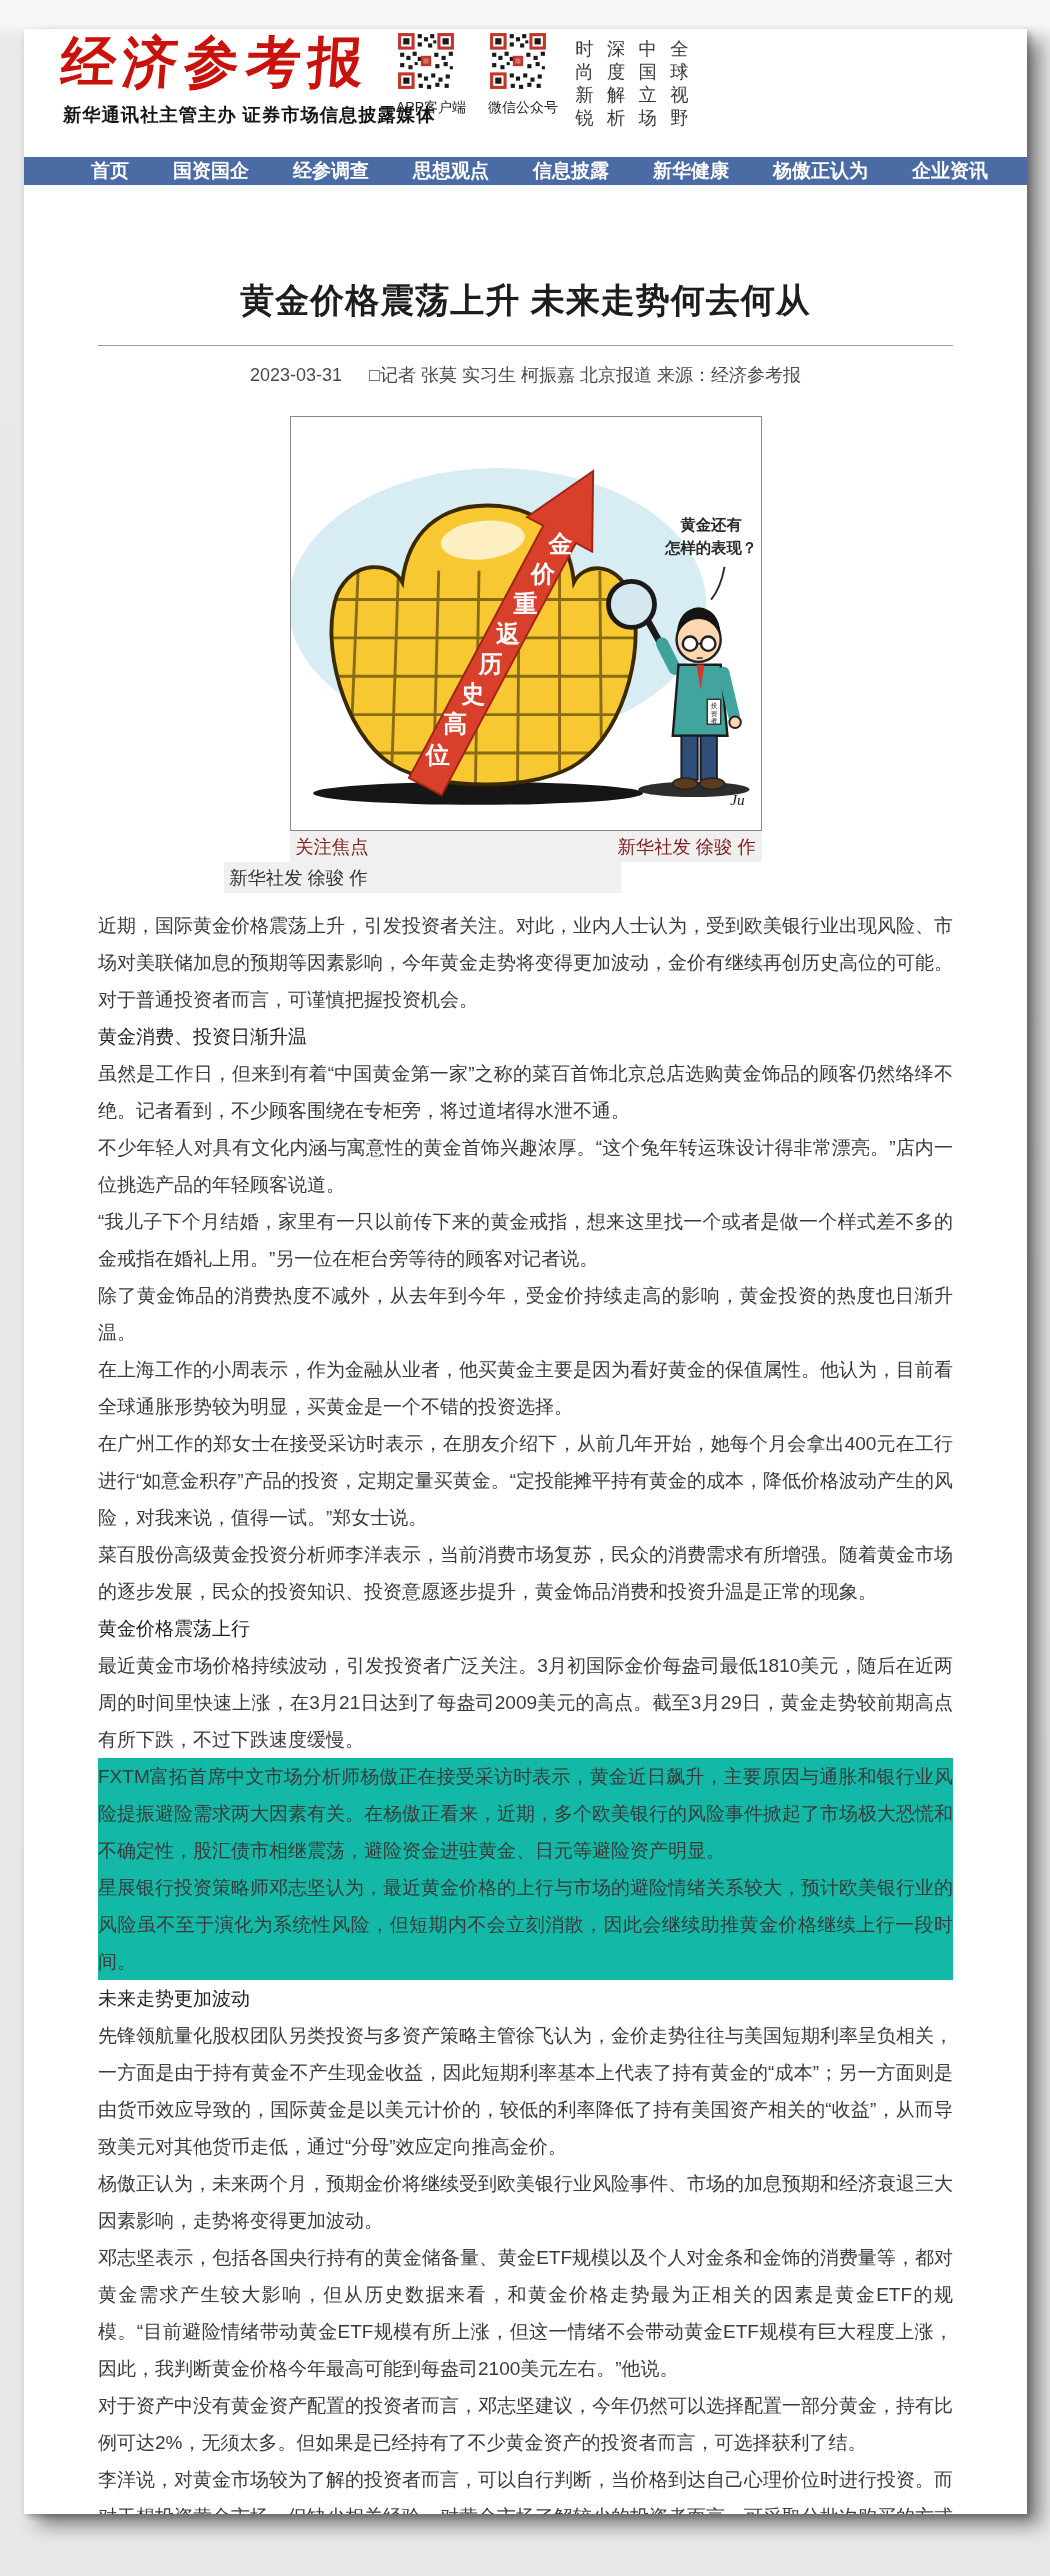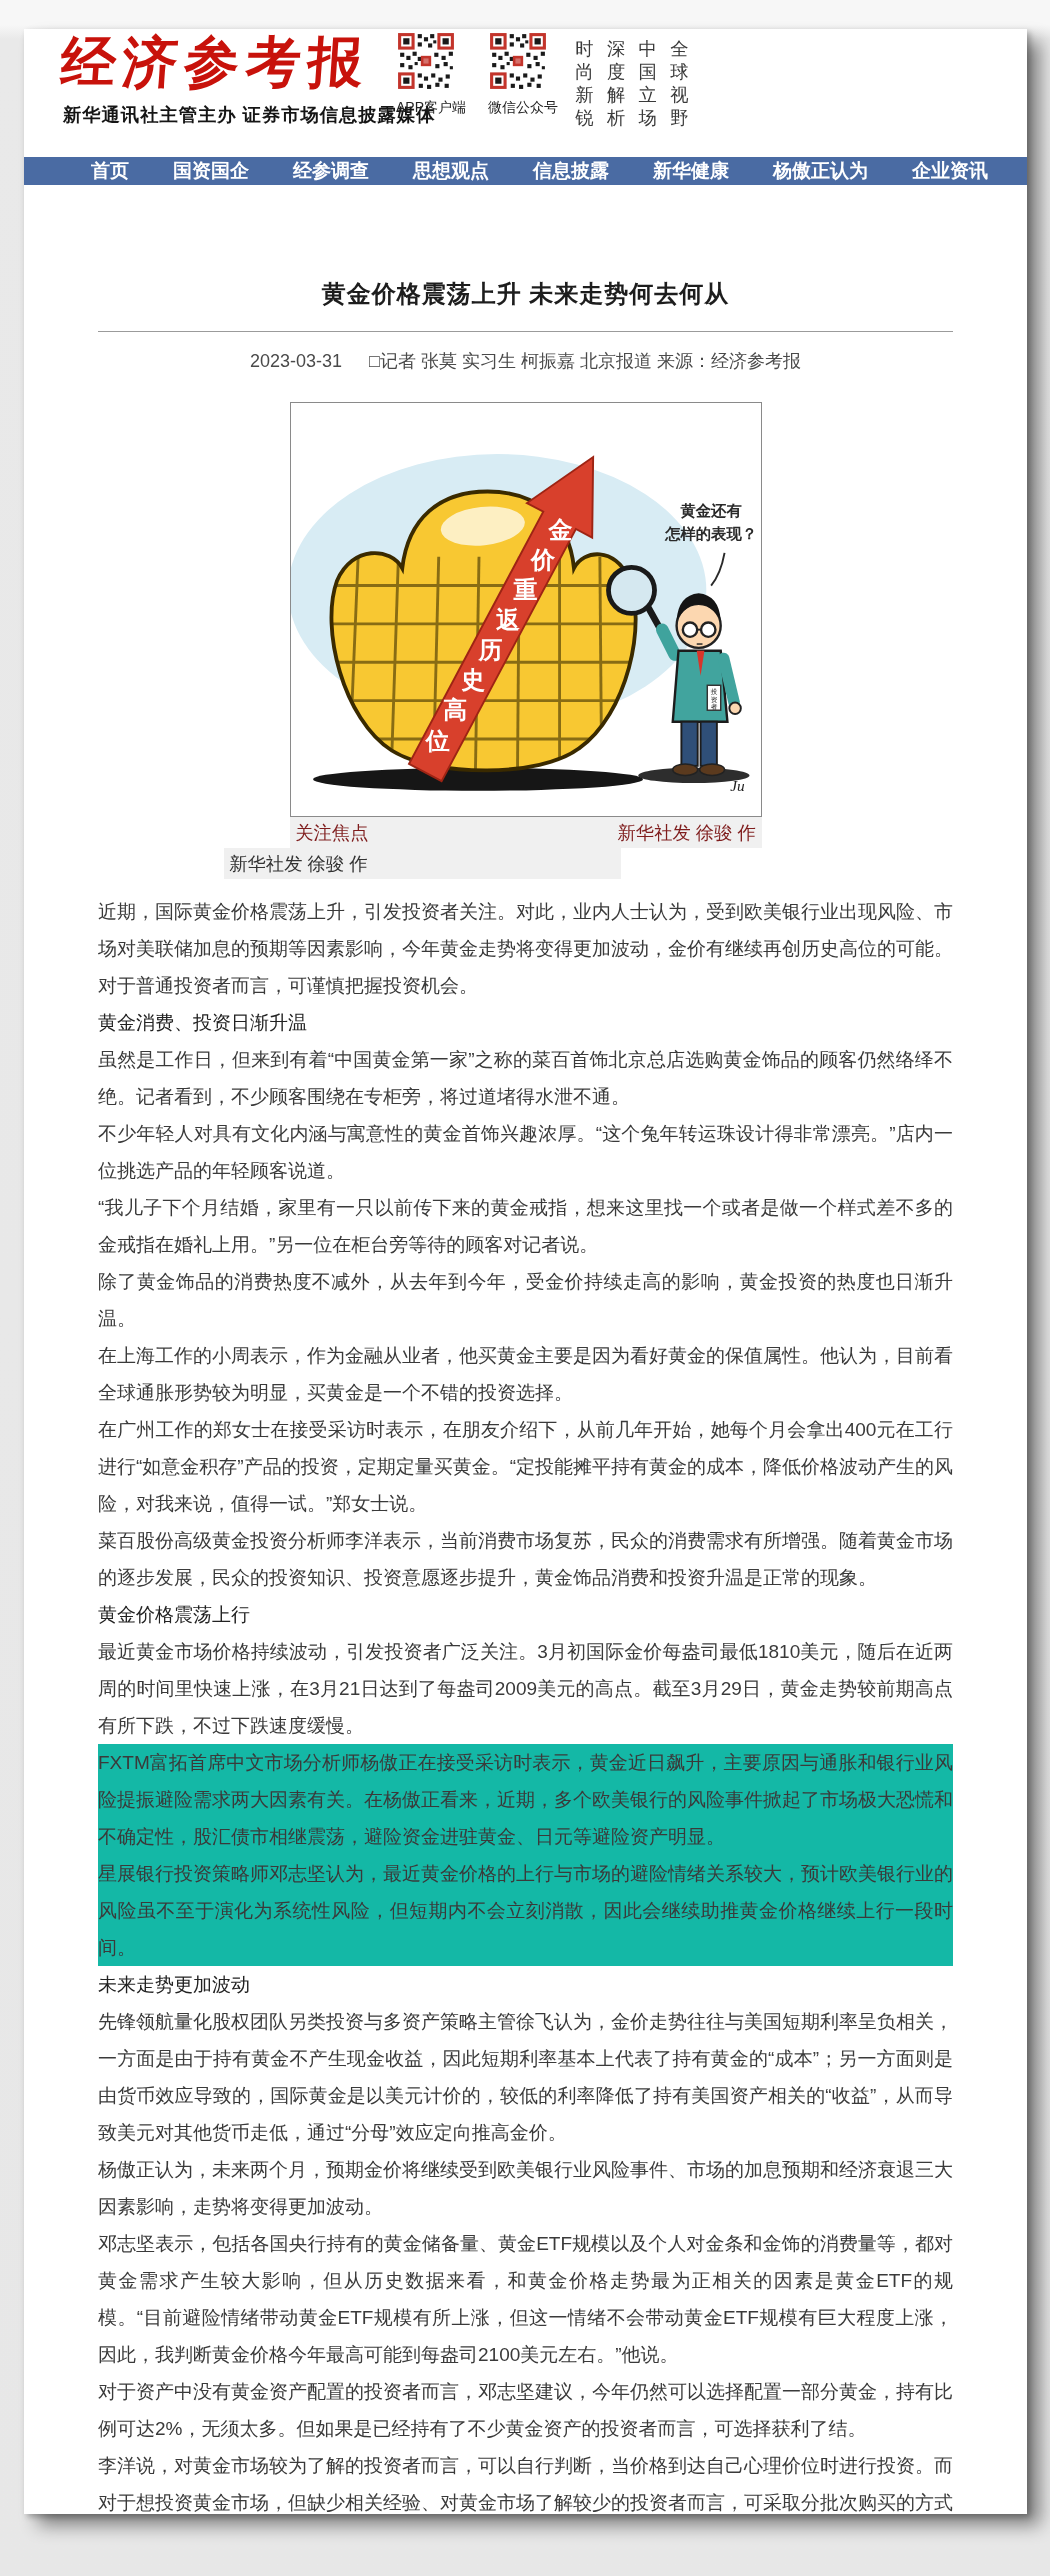--- a/index.html
+++ b/index.html
@@ -34,21 +34,21 @@
   .slogan { position:absolute; left:550px; top:7.7px; display:flex; gap:10.6px; }
   .slogan-col { width:21px; text-align:center; font-size:18.3px; line-height:23px; color:#3a3a3a; font-weight:500; }
   
   .navbar {
     height:28px; background:#4a6ba3; display:flex; align-items:center;
     padding-left:67px; gap:44px;
   }
   .nav-item { color:#ffffff; font-size:19px; font-weight:700; text-decoration:none; white-space:nowrap; cursor:pointer; }
   
   .main { padding:0 74px; }
-  .article-title { margin:93px 0 0; text-align:center; font-size:24px; font-weight:700; color:#1d1d1d; letter-spacing:1px; }
+  .article-title { margin:93px 0 0; text-align:center; font-size:34px; font-weight:700; color:#1d1d1d; letter-spacing:1px; }
   .title-rule { border:none; border-top:1.9px solid #9b9b9b; margin:21px 0 0; }
   .byline { margin-top:17px; text-align:center; font-size:18px; color:#4a4a4a; }
   .byline .date { margin-right:27px; }
   
   .figure { width:472px; margin:29px auto 0; }
   .cartoon-box { width:472px; height:415px; border:1px solid #8a8a8a; background:#ffffff; }
   .fig-caption-row1 {
     display:flex; justify-content:space-between; align-items:center;
     background:#f0f0f0; height:31px; padding:0 5.8px; font-size:18.3px; color:#7f1d1d;
   }

